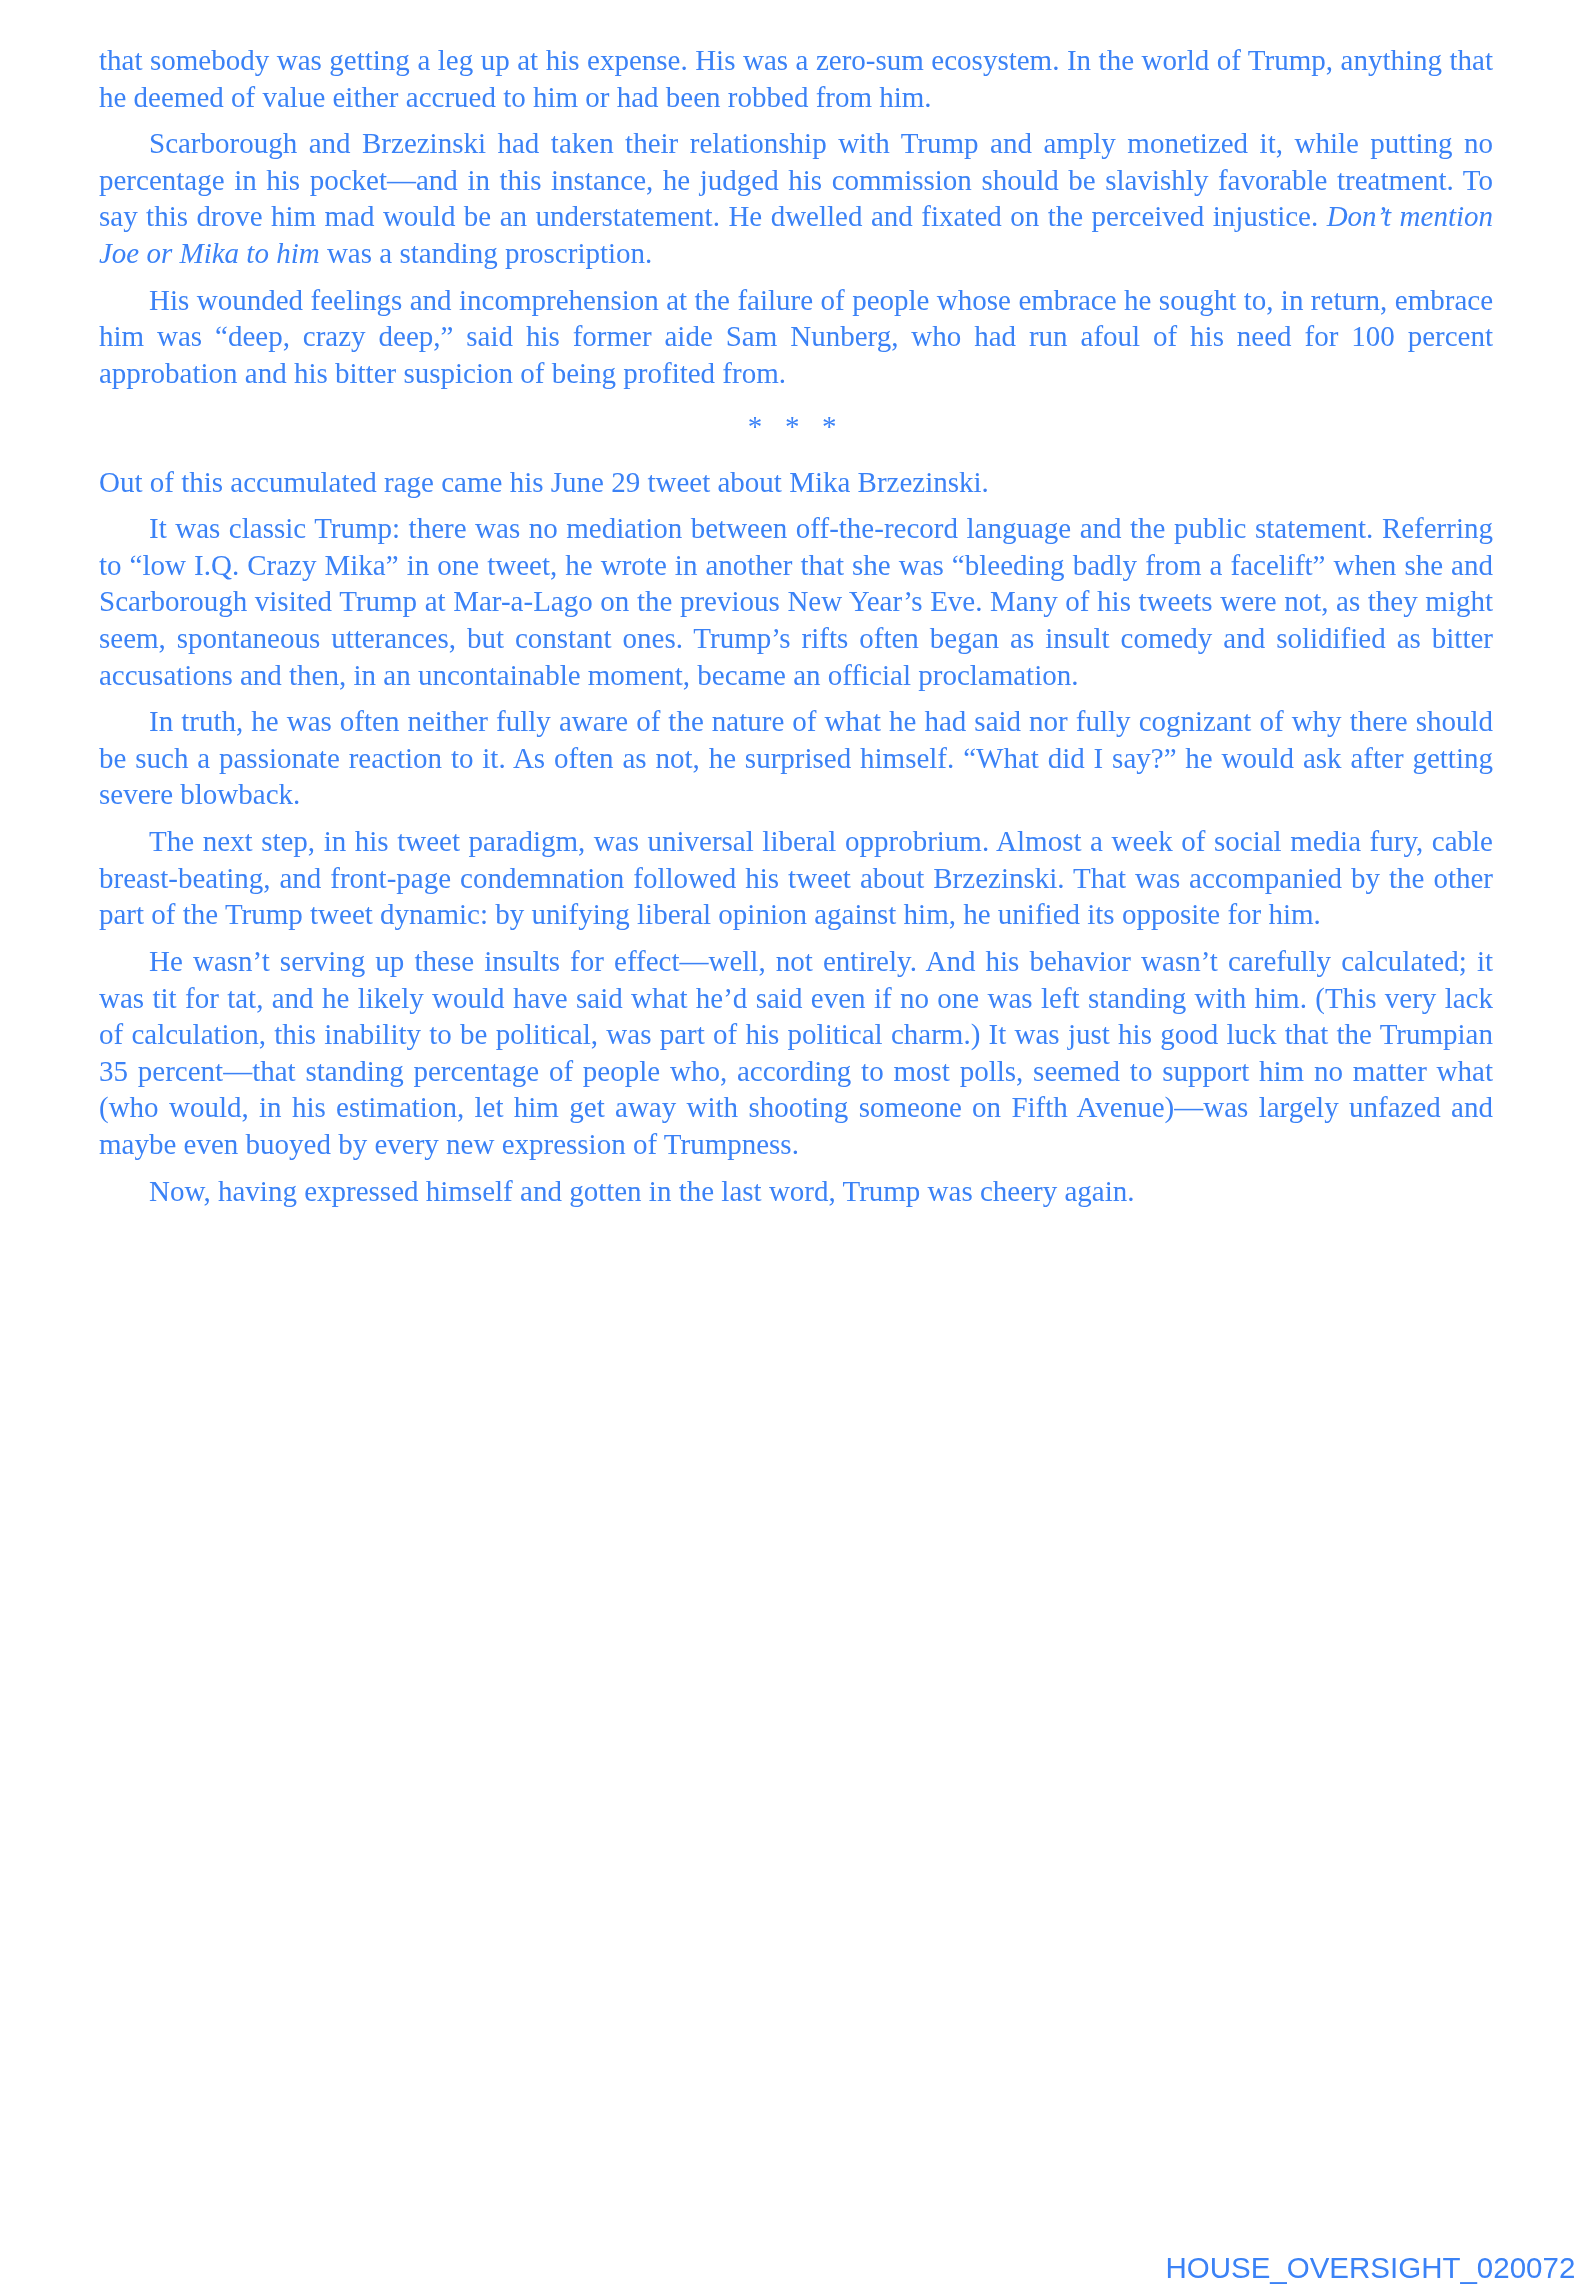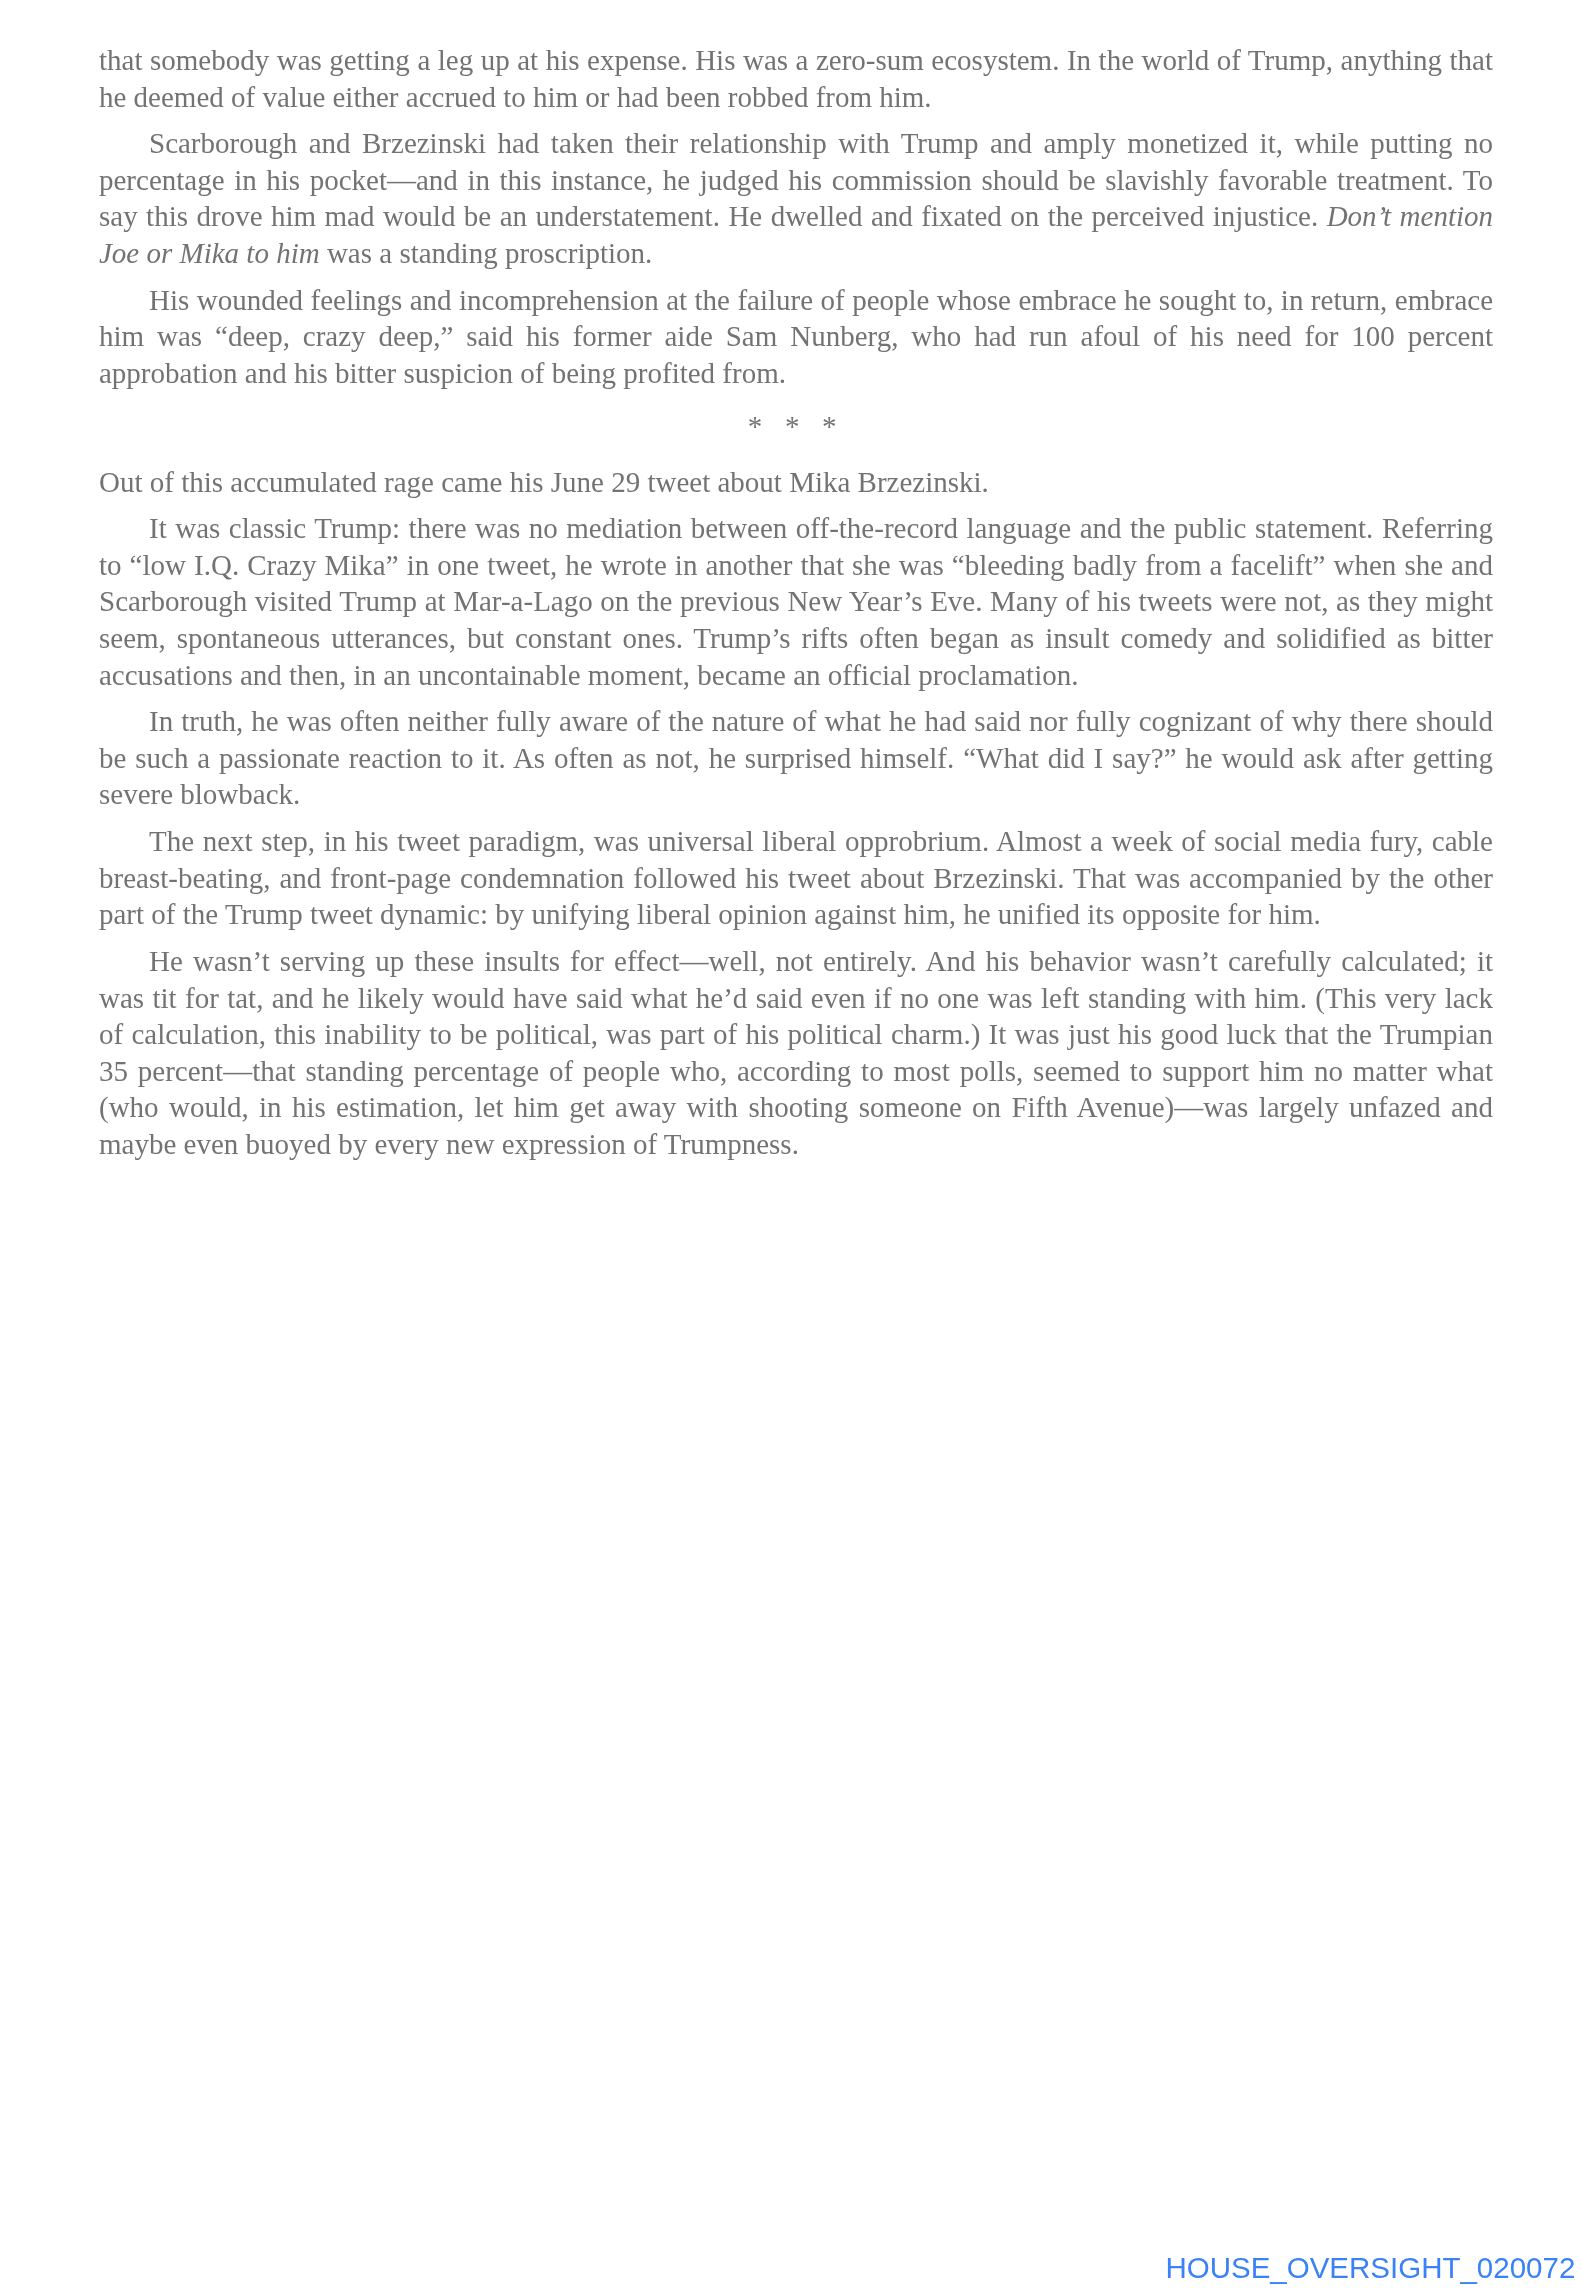--- a/index.html
+++ b/index.html
@@ -16,21 +16,21 @@
   .page {
     position: absolute;
     inset: 0;
     background: #ffffff;
   }
   .page-body {
     position: absolute;
     top: 42px;
     left: 99px;
     right: 99px;
-    color: #737373;
+    color: #3b82f6;
     font-family: "Liberation Serif", serif;
     font-size: 29px;
     line-height: 1.26;
     text-align: justify;
   }
   p.para {
     margin: 0 0 10.3px 0;
     padding: 0;
   }
   p.para.indent {
@@ -63,16 +63,17 @@
   <div class="page-body">
       <p class="para"><span>that somebody was getting a leg up at his expense. His was a zero-sum ecosystem. In the world of Trump, anything that he deemed of value either accrued to him or had been robbed from him.</span></p>
       <p class="para indent"><span>Scarborough and Brzezinski had taken their relationship with Trump and amply monetized it, while putting no percentage in his pocket—and in this instance, he judged his commission should be slavishly favorable treatment. To say this drove him mad would be an understatement. He dwelled and fixated on the perceived injustice. </span><span class="italic">Don’t mention Joe or Mika to him</span><span> was a standing proscription.</span></p>
       <p class="para indent"><span>His wounded feelings and incomprehension at the failure of people whose embrace he sought to, in return, embrace him was “deep, crazy deep,” said his former aide Sam Nunberg, who had run afoul of his need for 100 percent approbation and his bitter suspicion of being profited from.</span></p>
       <p class="separator">* * *</p>
       <p class="para"><span>Out of this accumulated rage came his June 29 tweet about Mika Brzezinski.</span></p>
       <p class="para indent"><span>It was classic Trump: there was no mediation between off-the-record language and the public statement. Referring to “low I.Q. Crazy Mika” in one tweet, he wrote in another that she was “bleeding badly from a facelift” when she and Scarborough visited Trump at Mar-a-Lago on the previous New Year’s Eve. Many of his tweets were not, as they might seem, spontaneous utterances, but constant ones. Trump’s rifts often began as insult comedy and solidified as bitter accusations and then, in an uncontainable moment, became an official proclamation.</span></p>
       <p class="para indent"><span>In truth, he was often neither fully aware of the nature of what he had said nor fully cognizant of why there should be such a passionate reaction to it. As often as not, he surprised himself. “What did I say?” he would ask after getting severe blowback.</span></p>
       <p class="para indent"><span>The next step, in his tweet paradigm, was universal liberal opprobrium. Almost a week of social media fury, cable breast-beating, and front-page condemnation followed his tweet about Brzezinski. That was accompanied by the other part of the Trump tweet dynamic: by unifying liberal opinion against him, he unified its opposite for him.</span></p>
       <p class="para indent"><span>He wasn’t serving up these insults for effect—well, not entirely. And his behavior wasn’t carefully calculated; it was tit for tat, and he likely would have said what he’d said even if no one was left standing with him. (This very lack of calculation, this inability to be political, was part of his political charm.) It was just his good luck that the Trumpian 35 percent—that standing percentage of people who, according to most polls, seemed to support him no matter what (who would, in his estimation, let him get away with shooting someone on Fifth Avenue)—was largely unfazed and maybe even buoyed by every new expression of Trumpness.</span></p>
+      <p class="para indent"><span>Now, having expressed himself and gotten in the last word, Trump was cheery again.</span></p>
     </div>
   <div class="bates">HOUSE_OVERSIGHT_020072</div>
 </div>
 
 
 </body></html>

